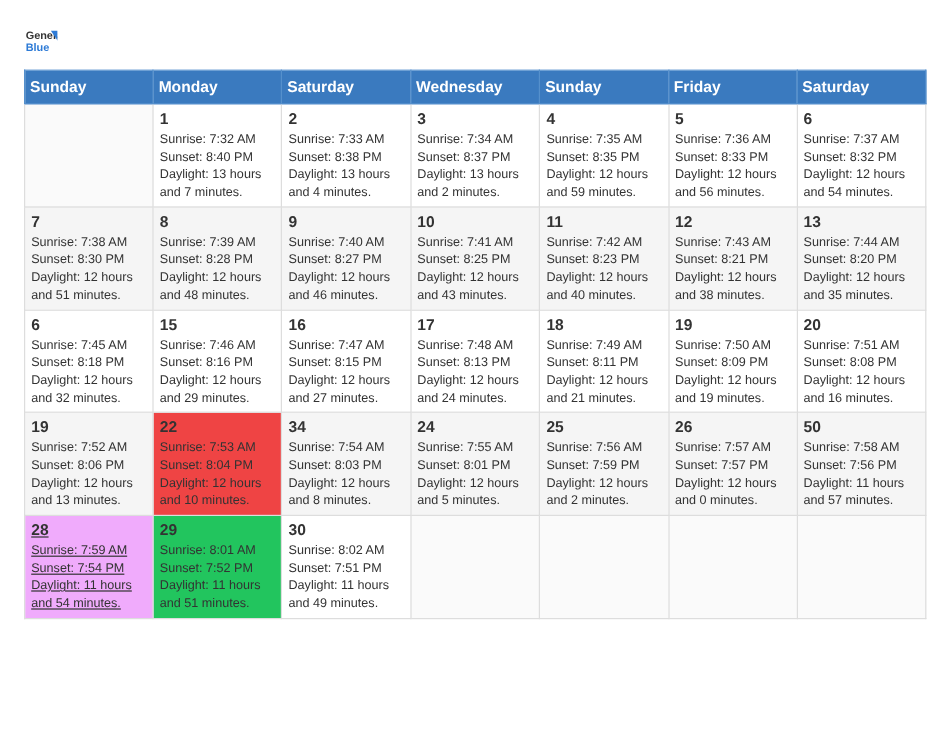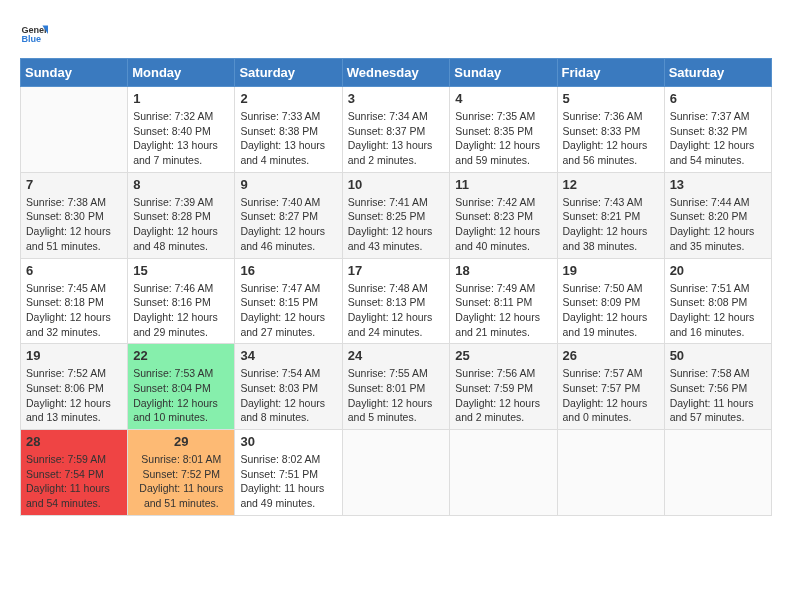--- a/index.html
+++ b/index.html
@@ -204,21 +204,21 @@
         <td style="background-color: rgb(255, 255, 255);">
           <span class="day-number">20</span>
           <div class="day-info">Sunrise: 7:51 AM<br>Sunset: 8:08 PM<br>Daylight: 12 hours<br>and 16 minutes.</div>
         </td>
       </tr>
       <tr class="week-row">
         <td style="background-color: rgb(245, 245, 245);">
           <span class="day-number">19</span>
           <div class="day-info">Sunrise: 7:52 AM<br>Sunset: 8:06 PM<br>Daylight: 12 hours<br>and 13 minutes.</div>
         </td>
-        <td style="background-color: #86efac;">
+        <td style="background-color: #ef4444;">
           <span class="day-number">22</span>
           <div class="day-info">Sunrise: 7:53 AM<br>Sunset: 8:04 PM<br>Daylight: 12 hours<br>and 10 minutes.</div>
         </td>
         <td style="background-color: rgb(245, 245, 245);">
           <span class="day-number">34</span>
           <div class="day-info">Sunrise: 7:54 AM<br>Sunset: 8:03 PM<br>Daylight: 12 hours<br>and 8 minutes.</div>
         </td>
         <td style="background-color: rgb(245, 245, 245);">
           <span class="day-number">24</span>
           <div class="day-info">Sunrise: 7:55 AM<br>Sunset: 8:01 PM<br>Daylight: 12 hours<br>and 5 minutes.</div>
@@ -230,25 +230,25 @@
         <td style="background-color: rgb(245, 245, 245);">
           <span class="day-number">26</span>
           <div class="day-info">Sunrise: 7:57 AM<br>Sunset: 7:57 PM<br>Daylight: 12 hours<br>and 0 minutes.</div>
         </td>
         <td style="background-color: rgb(245, 245, 245);">
           <span class="day-number">50</span>
           <div class="day-info">Sunrise: 7:58 AM<br>Sunset: 7:56 PM<br>Daylight: 11 hours<br>and 57 minutes.</div>
         </td>
       </tr>
       <tr class="week-row">
-        <td style="background-color: #ef4444;">
+        <td style="background-color: #f0abfc; text-decoration: underline;">
           <span class="day-number">28</span>
           <div class="day-info">Sunrise: 7:59 AM<br>Sunset: 7:54 PM<br>Daylight: 11 hours<br>and 54 minutes.</div>
         </td>
-        <td style="background-color: #fdba74; text-align: center;">
+        <td style="background-color: #22c55e;">
           <span class="day-number">29</span>
           <div class="day-info">Sunrise: 8:01 AM<br>Sunset: 7:52 PM<br>Daylight: 11 hours<br>and 51 minutes.</div>
         </td>
         <td style="background-color: rgb(255, 255, 255);">
           <span class="day-number">30</span>
           <div class="day-info">Sunrise: 8:02 AM<br>Sunset: 7:51 PM<br>Daylight: 11 hours<br>and 49 minutes.</div>
         </td>
         <td class="empty" style="background-color: rgb(250, 250, 250);"></td>
         <td class="empty" style="background-color: rgb(250, 250, 250);"></td>
         <td class="empty" style="background-color: rgb(250, 250, 250);"></td>

